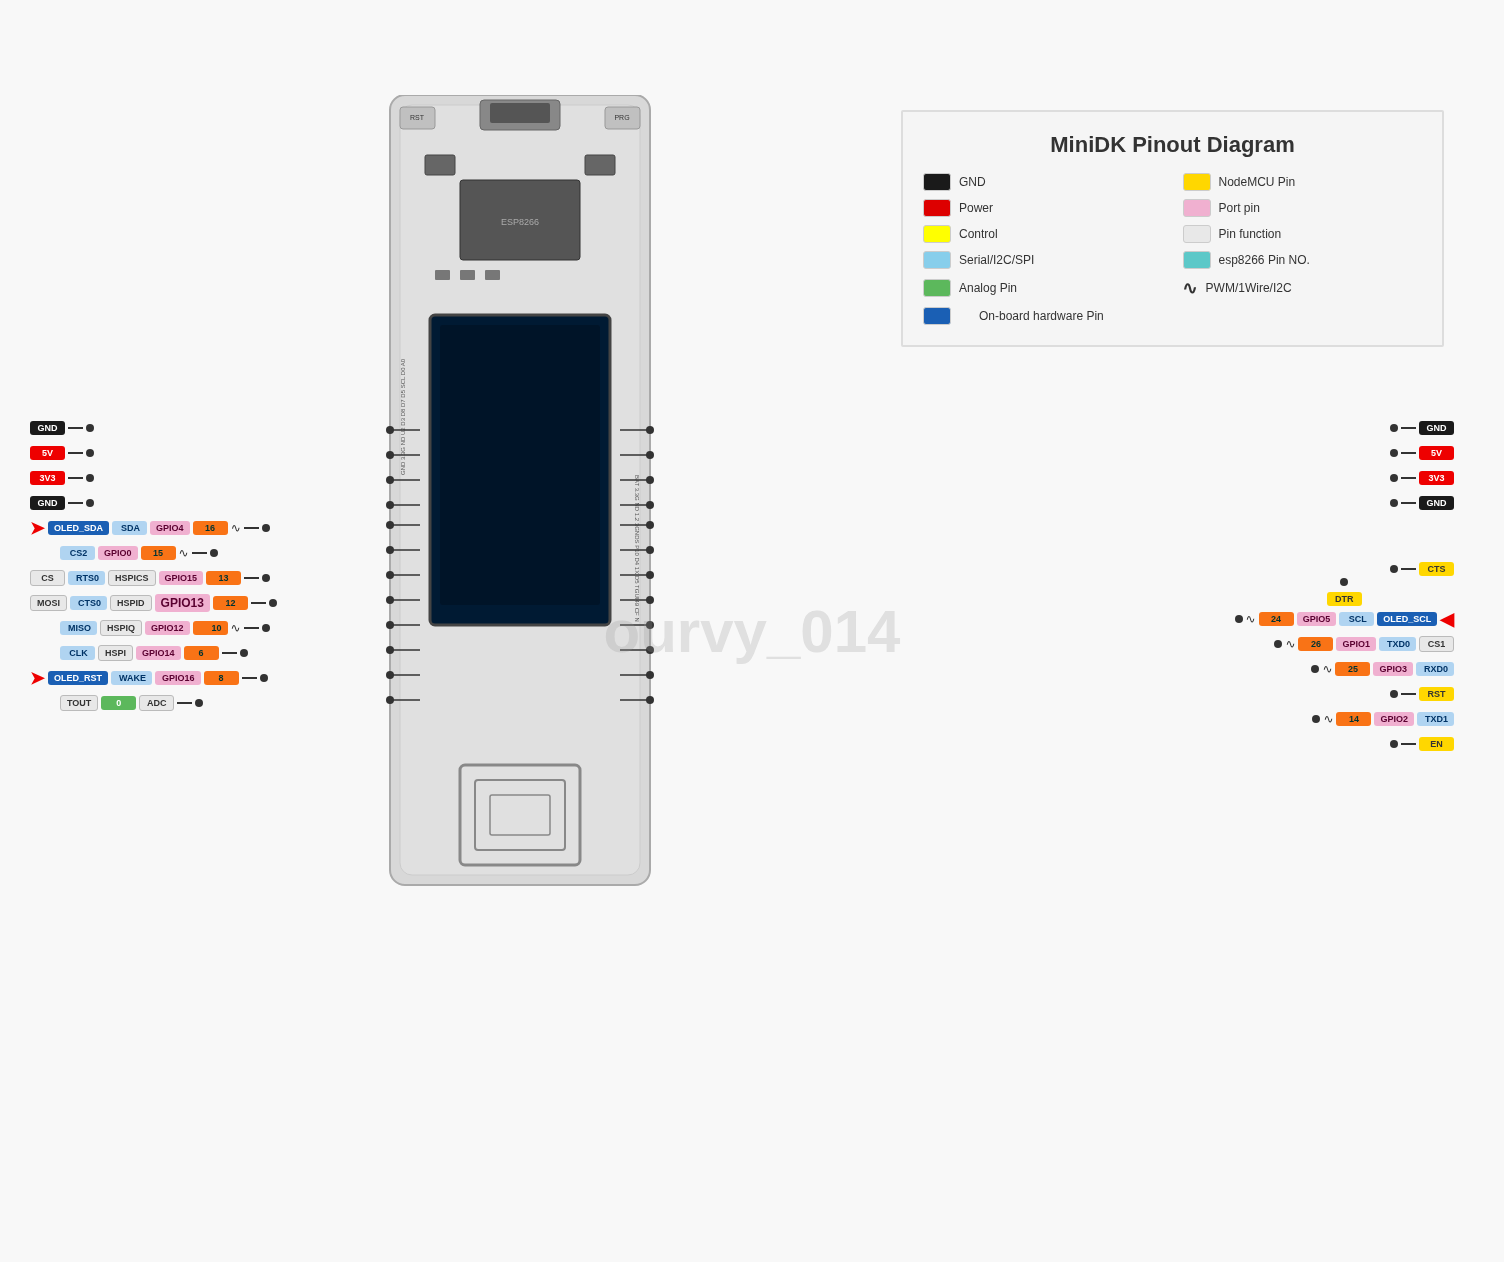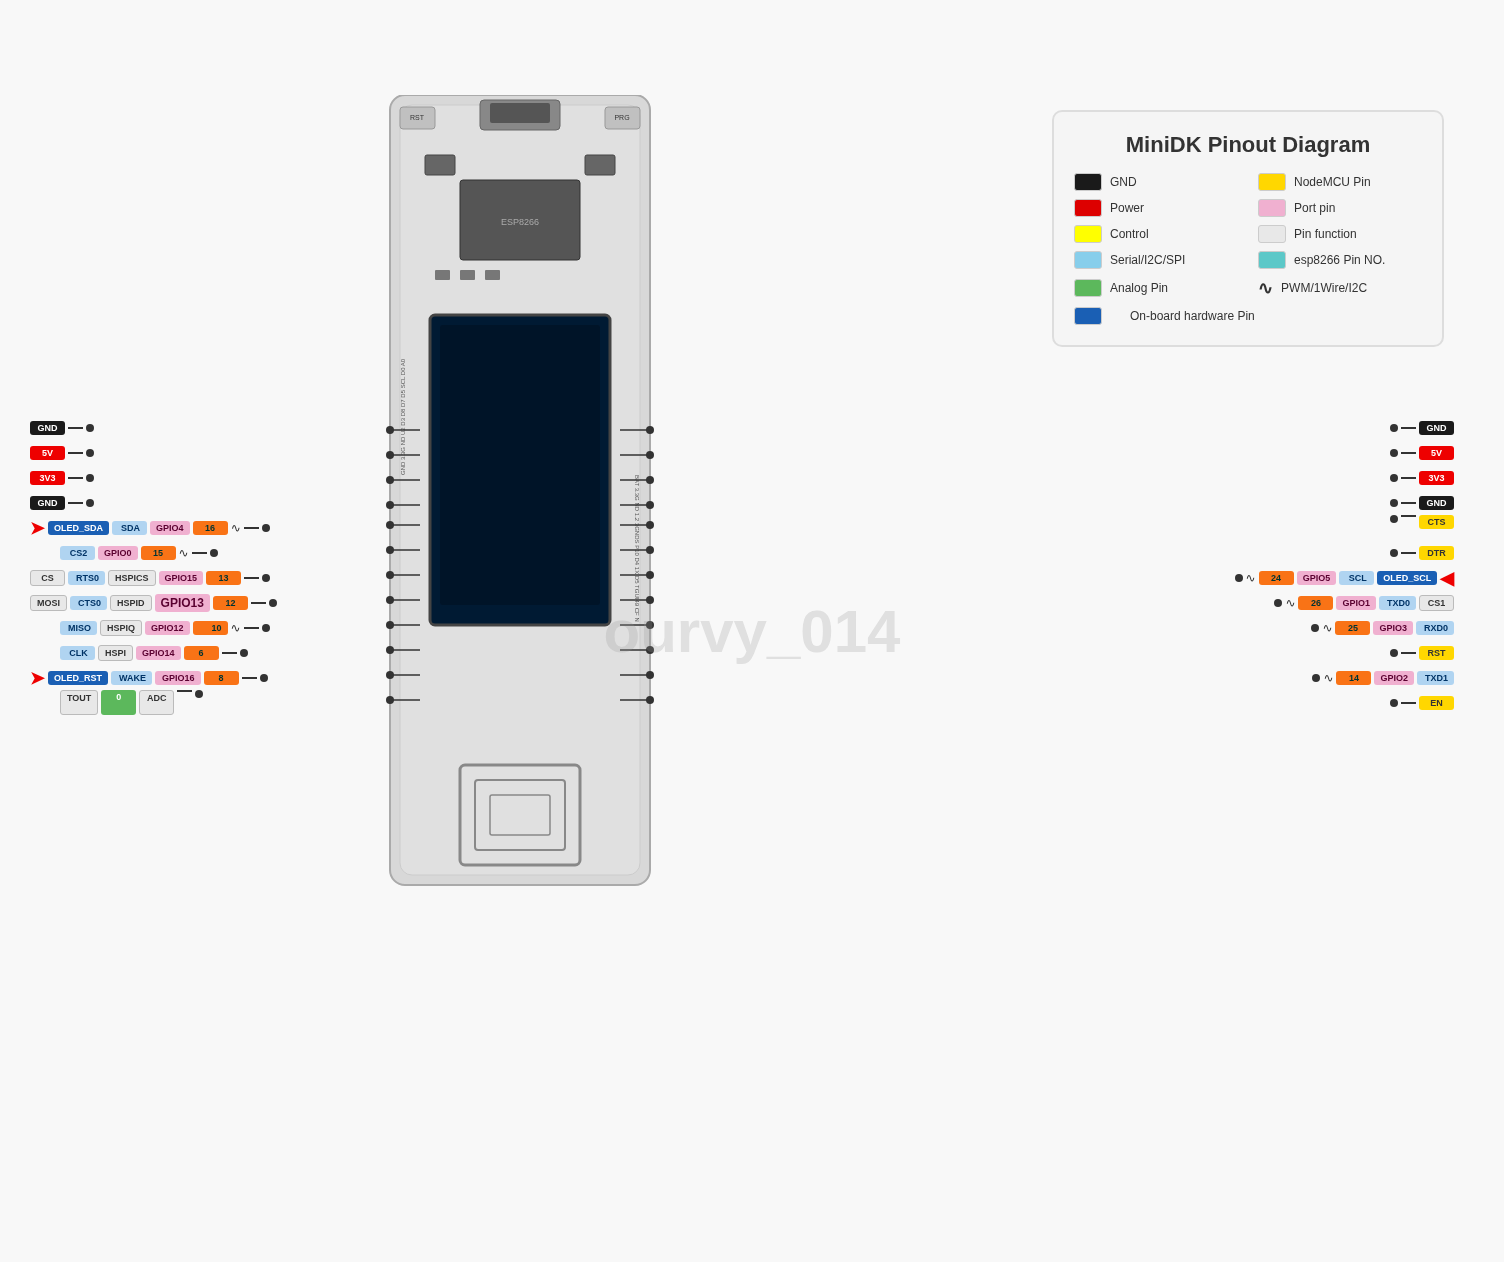--- a/index.html
+++ b/index.html
@@ -47,24 +47,24 @@
       border-radius: 50%;
       background: #333;
       flex-shrink: 0;
     }
 
     
     .legend-box {
       position: absolute;
       top: 110px;
       right: 60px;
-      width: 392px;
+      width: 543px;
       background: #f5f5f5;
       border: 2px solid #ddd;
-      border-radius: 10px;
+      border-radius: 2px;
       padding: 20px;
     }
 
     .legend-title {
       font-size: 22px;
       font-weight: bold;
       color: #333;
       margin-bottom: 15px;
       text-align: center;
     }
@@ -385,21 +385,21 @@
     <div style="display:flex; align-items:center; gap:3px; height:25px;">
       <span style="color:#e00; font-size:18px; font-weight:bold;">➤</span>
       <span class="label-box label-darkblue">OLED_RST</span>
       <span class="label-box label-lightblue" style="font-size:9px;">WAKE</span>
       <span class="label-box label-pink" style="font-size:9px;padding-left:7px;">GPIO16</span>
       <span class="label-box label-teal" style="font-size:9px;">8</span>
       <div class="small-line"></div>
       <div class="connector-dot"></div>
     </div>
 
-    <div style="display:flex; gap:3px; height:25px; padding-left:30px;">
+    <div style="display:flex; align-items:center; gap:3px; height:25px; padding-left:30px;">
       <span class="label-box label-white" style="font-size:9px;">TOUT</span>
       <span class="label-box label-green" style="font-size:9px;">0</span>
       <span class="label-box label-white" style="font-size:9px;">ADC</span>
       <div class="small-line"></div>
       <div class="connector-dot"></div>
     </div>
 
   </div>
 
   <div style="position:absolute; right:50px; top:415px; display:flex; flex-direction:column; gap:0px;">
@@ -421,27 +421,27 @@
       <div class="small-line"></div>
       <span class="label-box label-5v">3V3</span>
     </div>
 
     <div style="display:flex; align-items:center; gap:3px; height:25px; justify-content:flex-end;">
       <div class="connector-dot"></div>
       <div class="small-line"></div>
       <span class="label-box label-gnd">GND</span>
     </div>
 
-    <div style="display:flex; align-items:flex-start; gap:3px; height:25px; justify-content:flex-end;">
+    <div style="display:flex; align-items:center; gap:3px; height:25px; justify-content:flex-end;margin-top:41px;">
       <div class="connector-dot"></div>
       <div class="small-line"></div>
       <span class="label-box label-yellow">CTS</span>
     </div>
 
-    <div style="display:flex; align-items:center; gap:3px; height:25px; justify-content:flex-end;">
+    <div style="display:flex; align-items:center; gap:3px; height:25px; justify-content:flex-end;flex-direction:column;">
       <div class="connector-dot"></div>
       <div class="small-line"></div>
       <span class="label-box label-yellow">DTR</span>
     </div>
 
     <div style="display:flex; align-items:center; gap:3px; height:25px; justify-content:flex-end;">
       <div class="connector-dot"></div>
       <span class="wave-line">∿</span>
       <span class="label-box label-teal" style="font-size:9px;">24</span>
       <span class="label-box label-pink" style="font-size:9px;">GPIO5</span>

